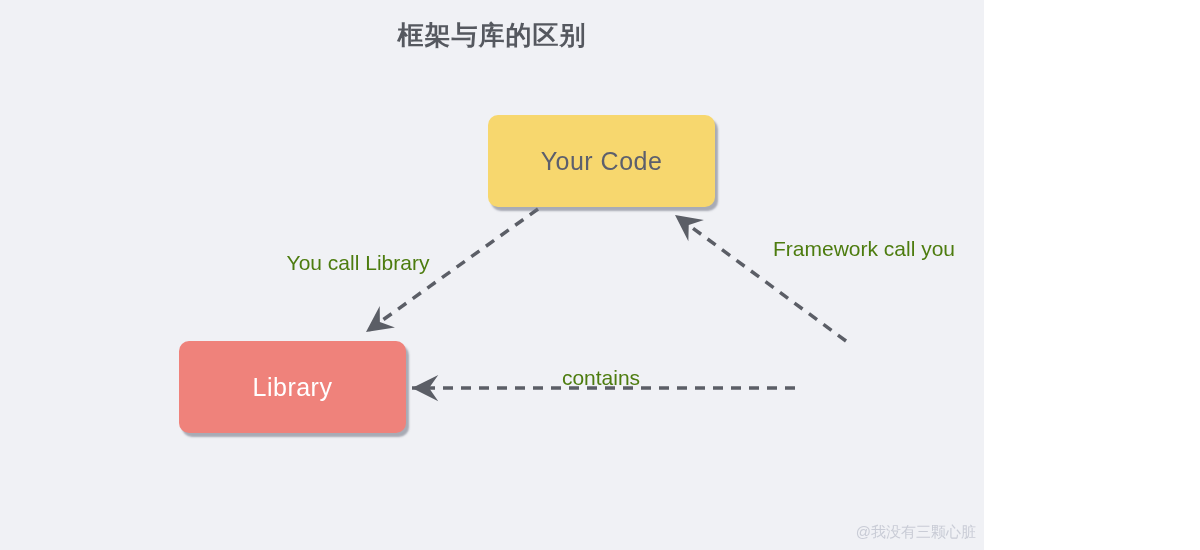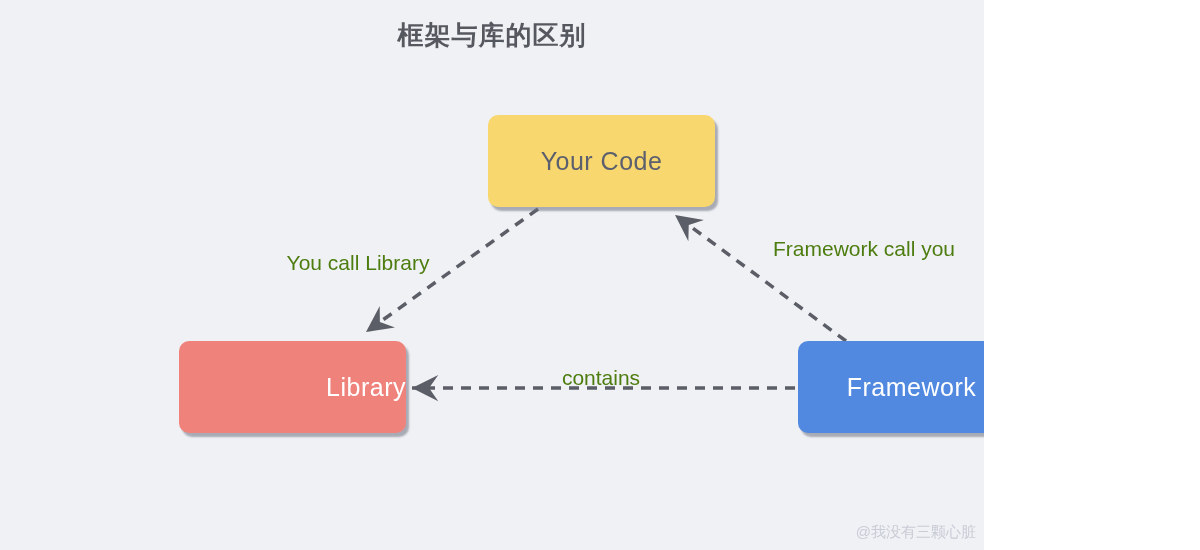--- a/index.html
+++ b/index.html
@@ -52,21 +52,20 @@
     left: 488px;
     top: 115px;
     background: #f7d76e;
     color: #5c5f6d;
   }
   .node-library {
     left: 179px;
     top: 341px;
     background: #ef827b;
     color: #ffffff;
-    justify-content: flex-end;
   }
   .node-framework {
     left: 798px;
     top: 341px;
     background: #5289e0;
     color: #ffffff;
   }
   .edge-label {
     position: absolute;
     transform: translate(-50%, -50%);
@@ -104,23 +103,20 @@
   </svg>
 
   <div class="node node-your-code">
     <span>Your Code</span>
   </div>
 
   <div class="node node-library">
     <span>Library</span>
   </div>
 
-  <div class="node node-framework">
-    <span>Framework</span>
-  </div>
 
   <div class="edge-label label-you-call-library">You call Library</div>
 
   <div class="edge-label label-framework-call-you">Framework call you</div>
 
   <div class="edge-label label-contains">contains</div>
 
   <div class="watermark">@我没有三颗心脏</div>
 
 </div>

